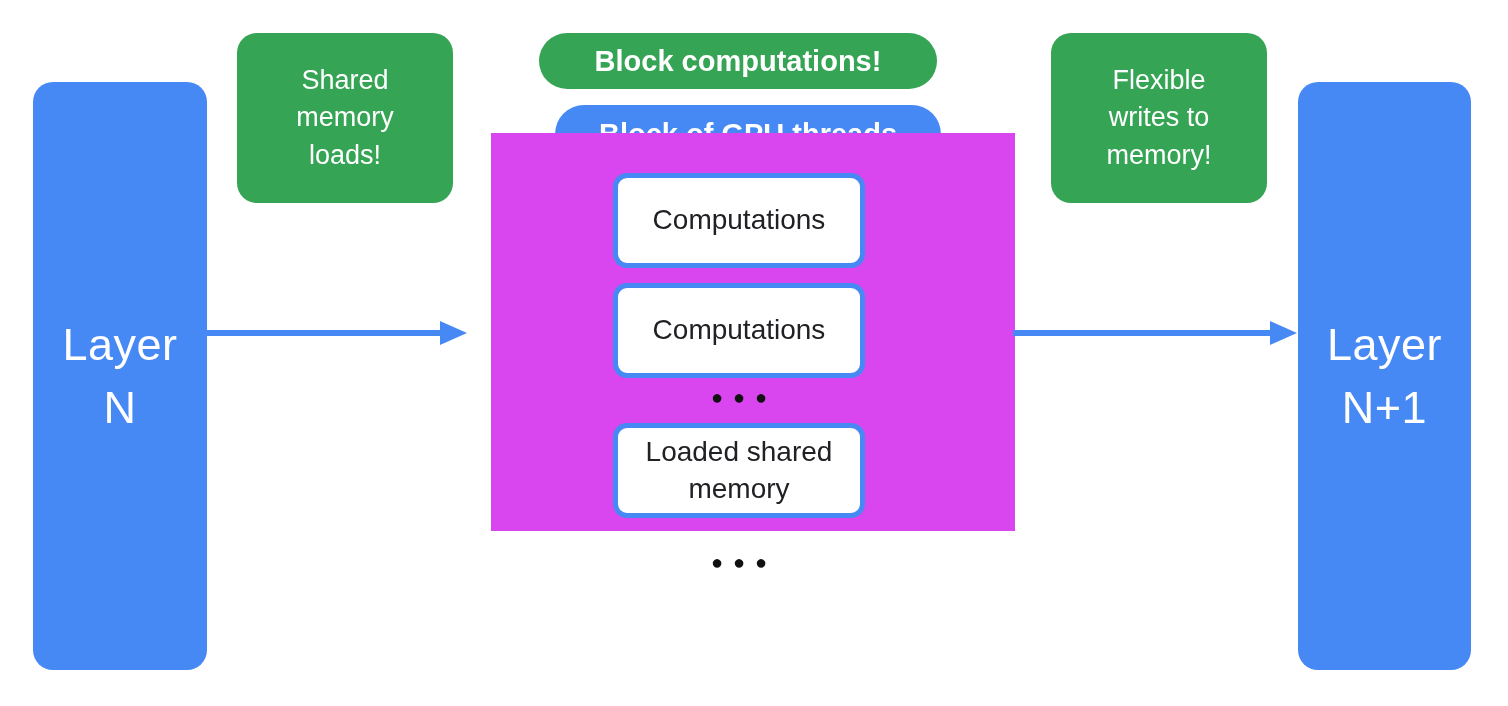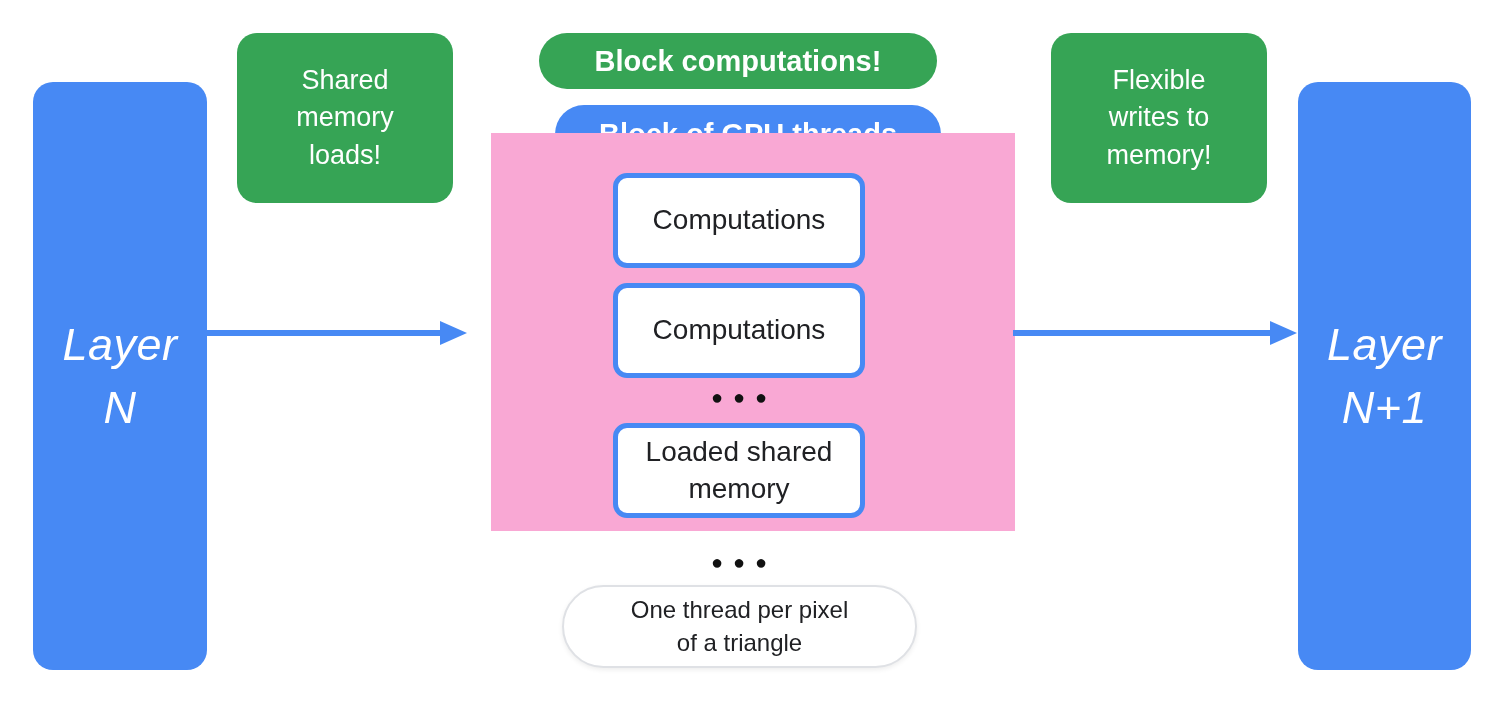--- a/index.html
+++ b/index.html
@@ -28,21 +28,20 @@
   .layer-box.left  { left: 33px;   width: 174px; }
   .layer-box.right { left: 1298px; width: 173px; }
   .layer-label {
     color: #ffffff;
     font-size: 45px;
     font-weight: 400;
     line-height: 1.4;
     text-align: center;
     white-space: pre-line;
     letter-spacing: 0.5px;
-    font-style: italic;
   }
 
   
   .green-note {
     position: absolute;
     top: 33px;
     width: 216px;
     height: 170px;
     background: var(--green);
     border-radius: 20px;
@@ -91,21 +90,21 @@
     font-size: 29px;
   }
 
   
   .gray-box {
     position: absolute;
     left: 491px;
     top: 133px;
     width: 524px;
     height: 398px;
-    background: #f9a8d4;
+    background: #d946ef;
   }
   .comp-box {
     position: absolute;
     left: 122px;
     width: 252px;
     height: 95px;
     background: #ffffff;
     border: 5px solid var(--blue);
     border-radius: 14px;
     display: flex;
@@ -208,22 +207,20 @@
   <div class="gray-box">
     <div class="comp-box b1">Computations</div>
     <div class="comp-box b2">Computations</div>
     <div class="dots inner">●●●</div>
     <div class="comp-box b3">Loaded shared
 memory</div>
   </div>
 
   <div class="dots outer">●●●</div>
 
-  <div class="footnote-pill">One thread per pixel
-of a triangle</div>
 
   <div class="arrow left">
     <div class="shaft"></div>
     <div class="head"></div>
   </div>
 
   <div class="arrow right">
     <div class="shaft"></div>
     <div class="head"></div>
   </div>

